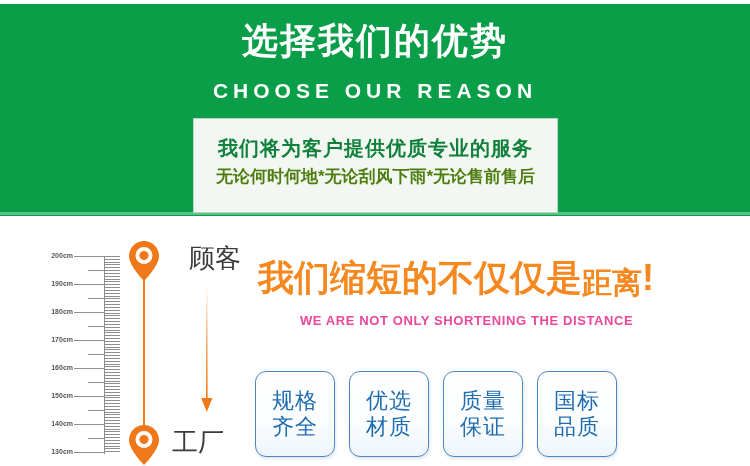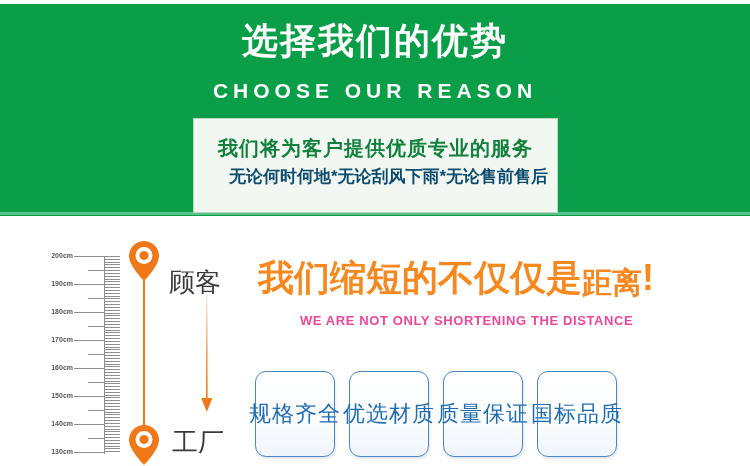--- a/index.html
+++ b/index.html
@@ -82,25 +82,25 @@
     text-align: center;
     color: #11803d;
     font-size: 20px;
     font-weight: bold;
     line-height: 26px;
     letter-spacing: 1px;
     white-space: nowrap;
   }
   .hd-box-l2 {
     position: absolute;
-    left: 13px;
+    left: 0;
     top: 46px;
     width: 100%;
     text-align: center;
-    color: #0c4a6e;
+    color: #4d7c0f;
     font-size: 17px;
     font-weight: bold;
     line-height: 24px;
     white-space: nowrap;
   }
 
   
   .ruler {
     position: absolute;
     left: 36px;
@@ -176,21 +176,21 @@
   }
 
   .pin-label {
     position: absolute;
     color: #3b3b3b;
     font-size: 26px;
     font-weight: normal;
     line-height: 30px;
     white-space: nowrap;
   }
-  .pin-label-top { left: 169px; top: 243px; margin-top: 24px; }
+  .pin-label-top { left: 189px; top: 243px; }
   .pin-label-bot { left: 172px; top: 427px; }
 
   
   .oh-main {
     position: absolute;
     left: 258px;
     top: 256px;
     color: #f5881f;
     font-size: 36px;
     font-weight: bold;
@@ -227,21 +227,21 @@
   }
   .feature-box {
     width: 80px;
     height: 86px;
     box-sizing: border-box;
     border: 1px solid #4a87c4;
     border-radius: 11px;
     background: linear-gradient(to bottom, #ffffff 0%, #fbfdff 60%, #eef5fb 100%);
     box-shadow: 1px 2px 3px rgba(120,140,160,0.22);
     display: flex;
-    flex-direction: row;
+    flex-direction: column;
     align-items: center;
     justify-content: center;
   }
   .feature-line {
     color: #1f6cb0;
     font-size: 22px;
     font-weight: normal;
     line-height: 26px;
     letter-spacing: 1px;
     white-space: nowrap;

